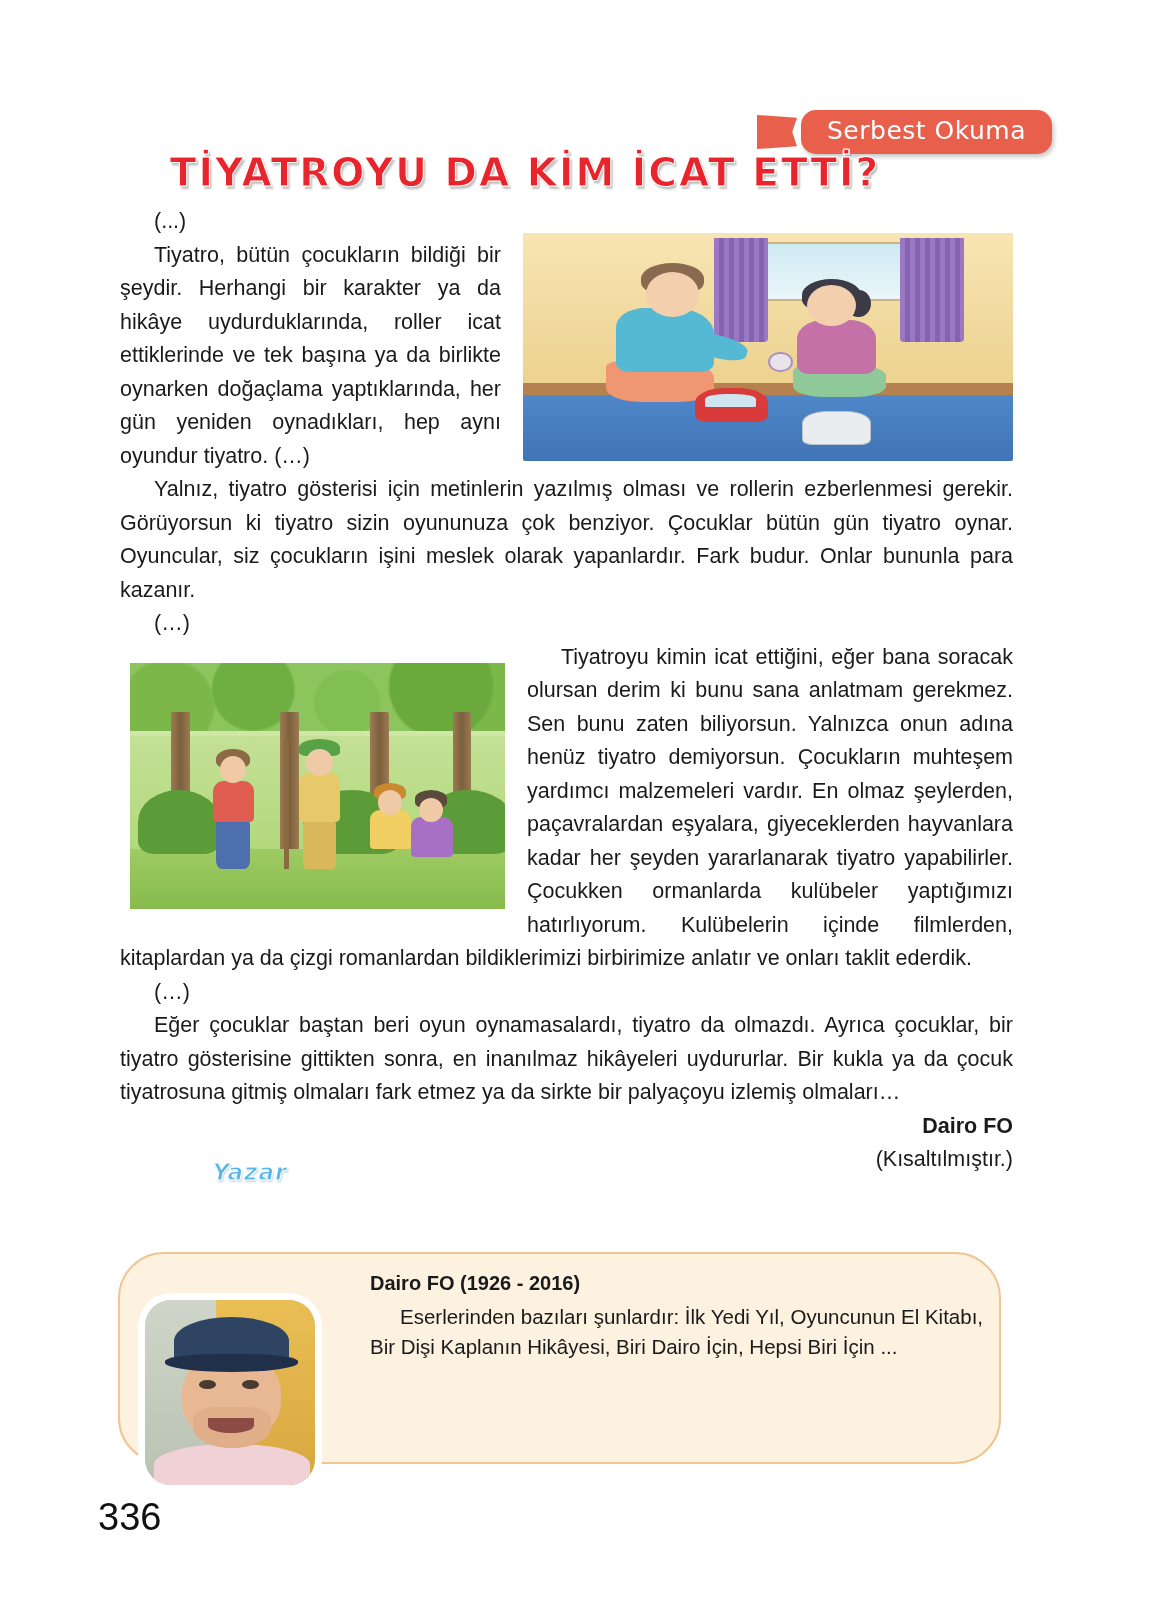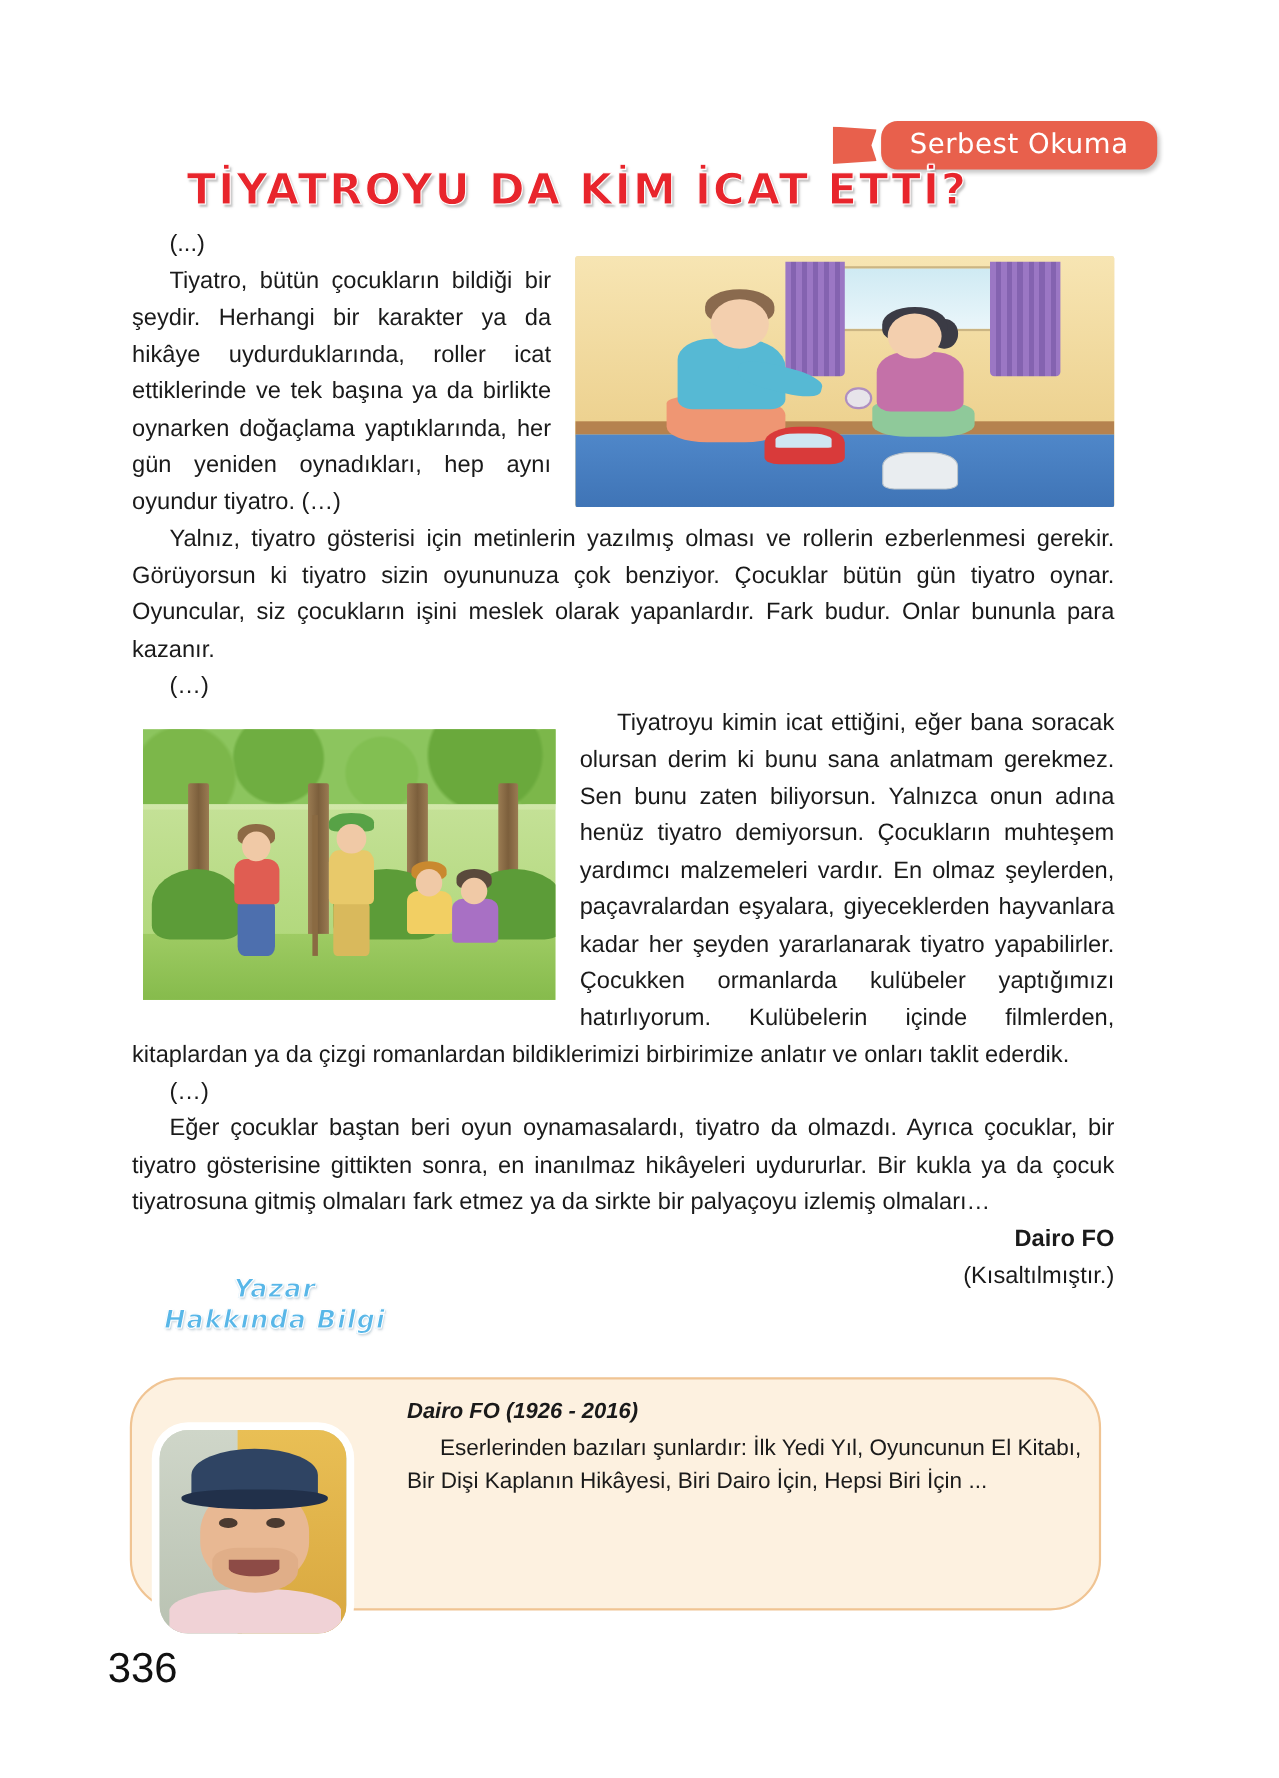--- a/index.html
+++ b/index.html
@@ -202,21 +202,21 @@
     border:2px solid #f0c493;
     border-radius:46px 46px 46px 46px;
   }
   .author-box-inner{
     position:absolute;
     left:250px; top:14px; width:620px;
     font-size:20.5px;
     line-height:30px;
     color:#1a1a1a;
   }
-  .author-box-inner .ttl{ font-weight:bold; font-size:20px;font-style:italic; }
+  .author-box-inner .ttl{ font-weight:bold; font-size:20px; }
   .author-box-inner p{ margin:0; }
   .author-box-inner .ind{ text-indent:30px; margin-top:4px; }
 
   .badge{
     position:absolute; left:145px; top:1158px;
     width:210px; text-align:center;
     font-family:"DejaVu Sans", sans-serif;
     font-weight:bold; font-style:italic;
     font-size:23px; line-height:28px;
     color:#59b7e8;
@@ -343,21 +343,20 @@
 
 <div class="author-box">
   <div class="author-box-inner">
     <p class="ttl">Dairo FO (1926 - 2016)</p>
     <p class="ind">Eserlerinden bazıları şunlardır: İlk Yedi Yıl, Oyuncunun El Kitabı, Bir Dişi Kaplanın Hikâyesi, Biri Dairo İçin, Hepsi Biri İçin ...</p>
   </div>
 </div>
 
 <div class="badge">
   <span>Yazar</span>
-  <span>Hakkında Bilgi</span>
 </div>
 
 <div class="author-photo">
   <div class="ph-bgL"></div>
   <div class="ph-bgR"></div>
   <div class="ph-shirt"></div>
   <div class="ph-face"></div>
   <div class="ph-beard"></div>
   <div class="ph-mouth"></div>
   <div class="ph-eyeL"></div>

